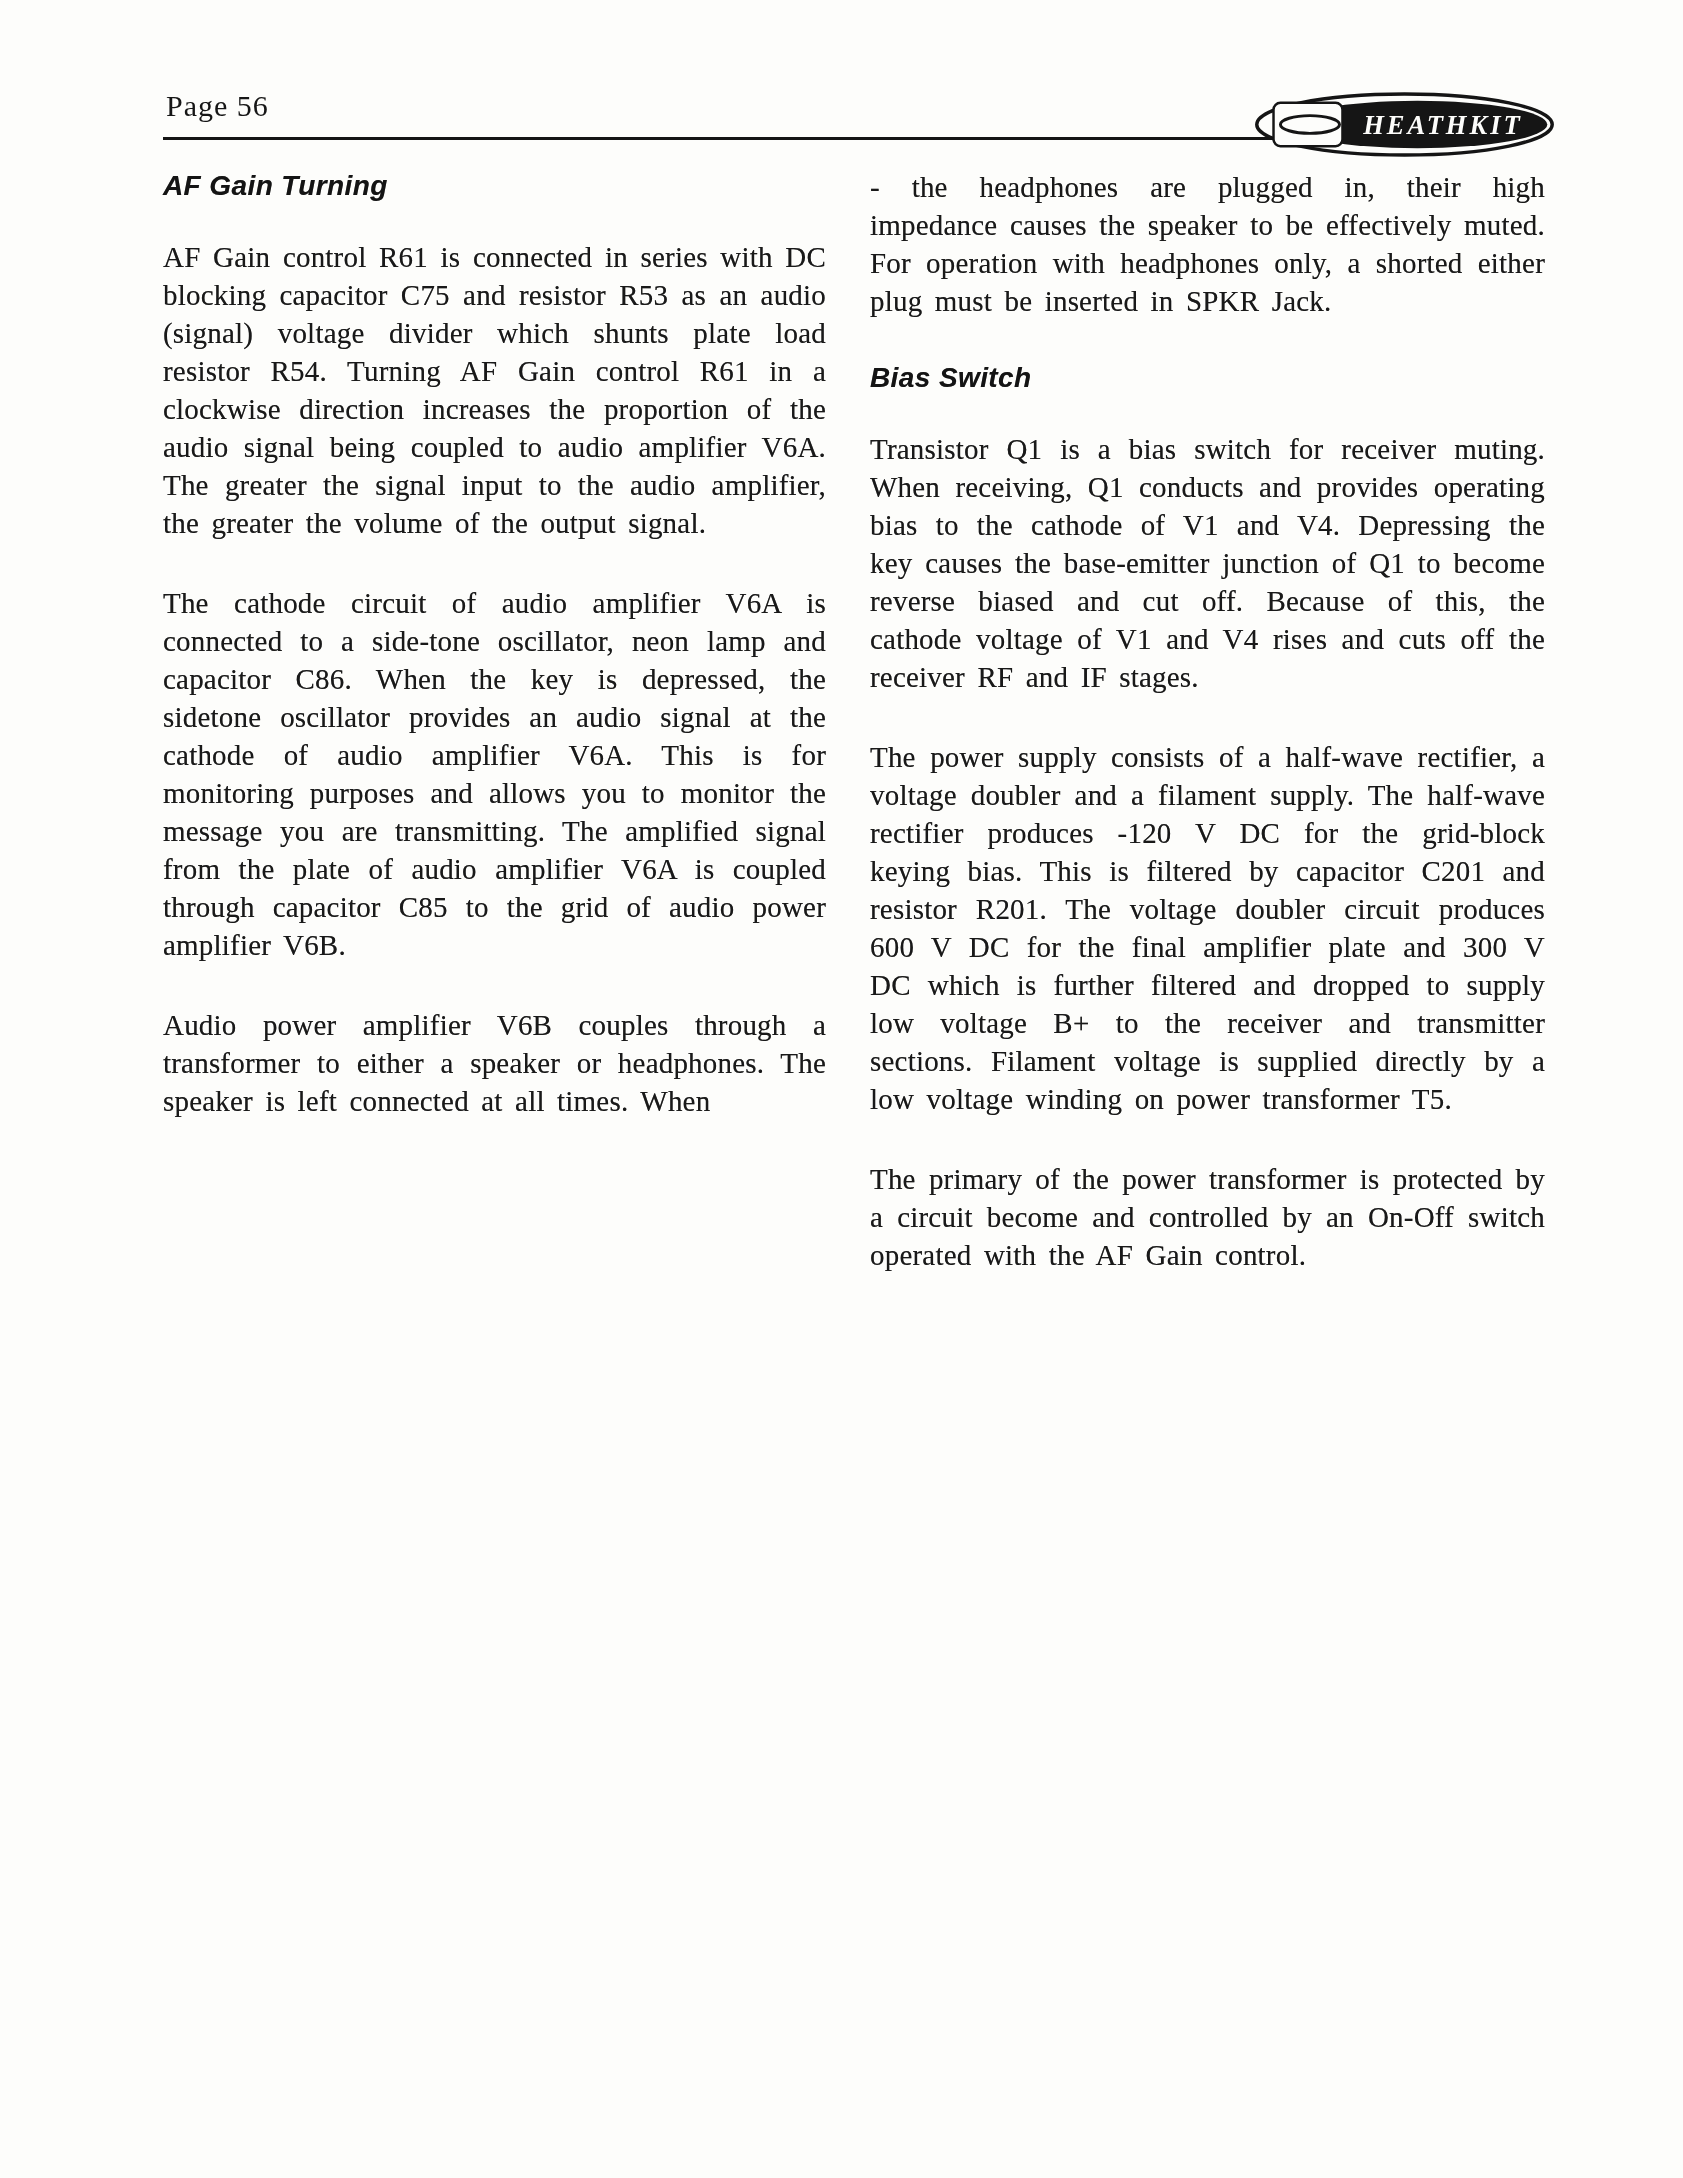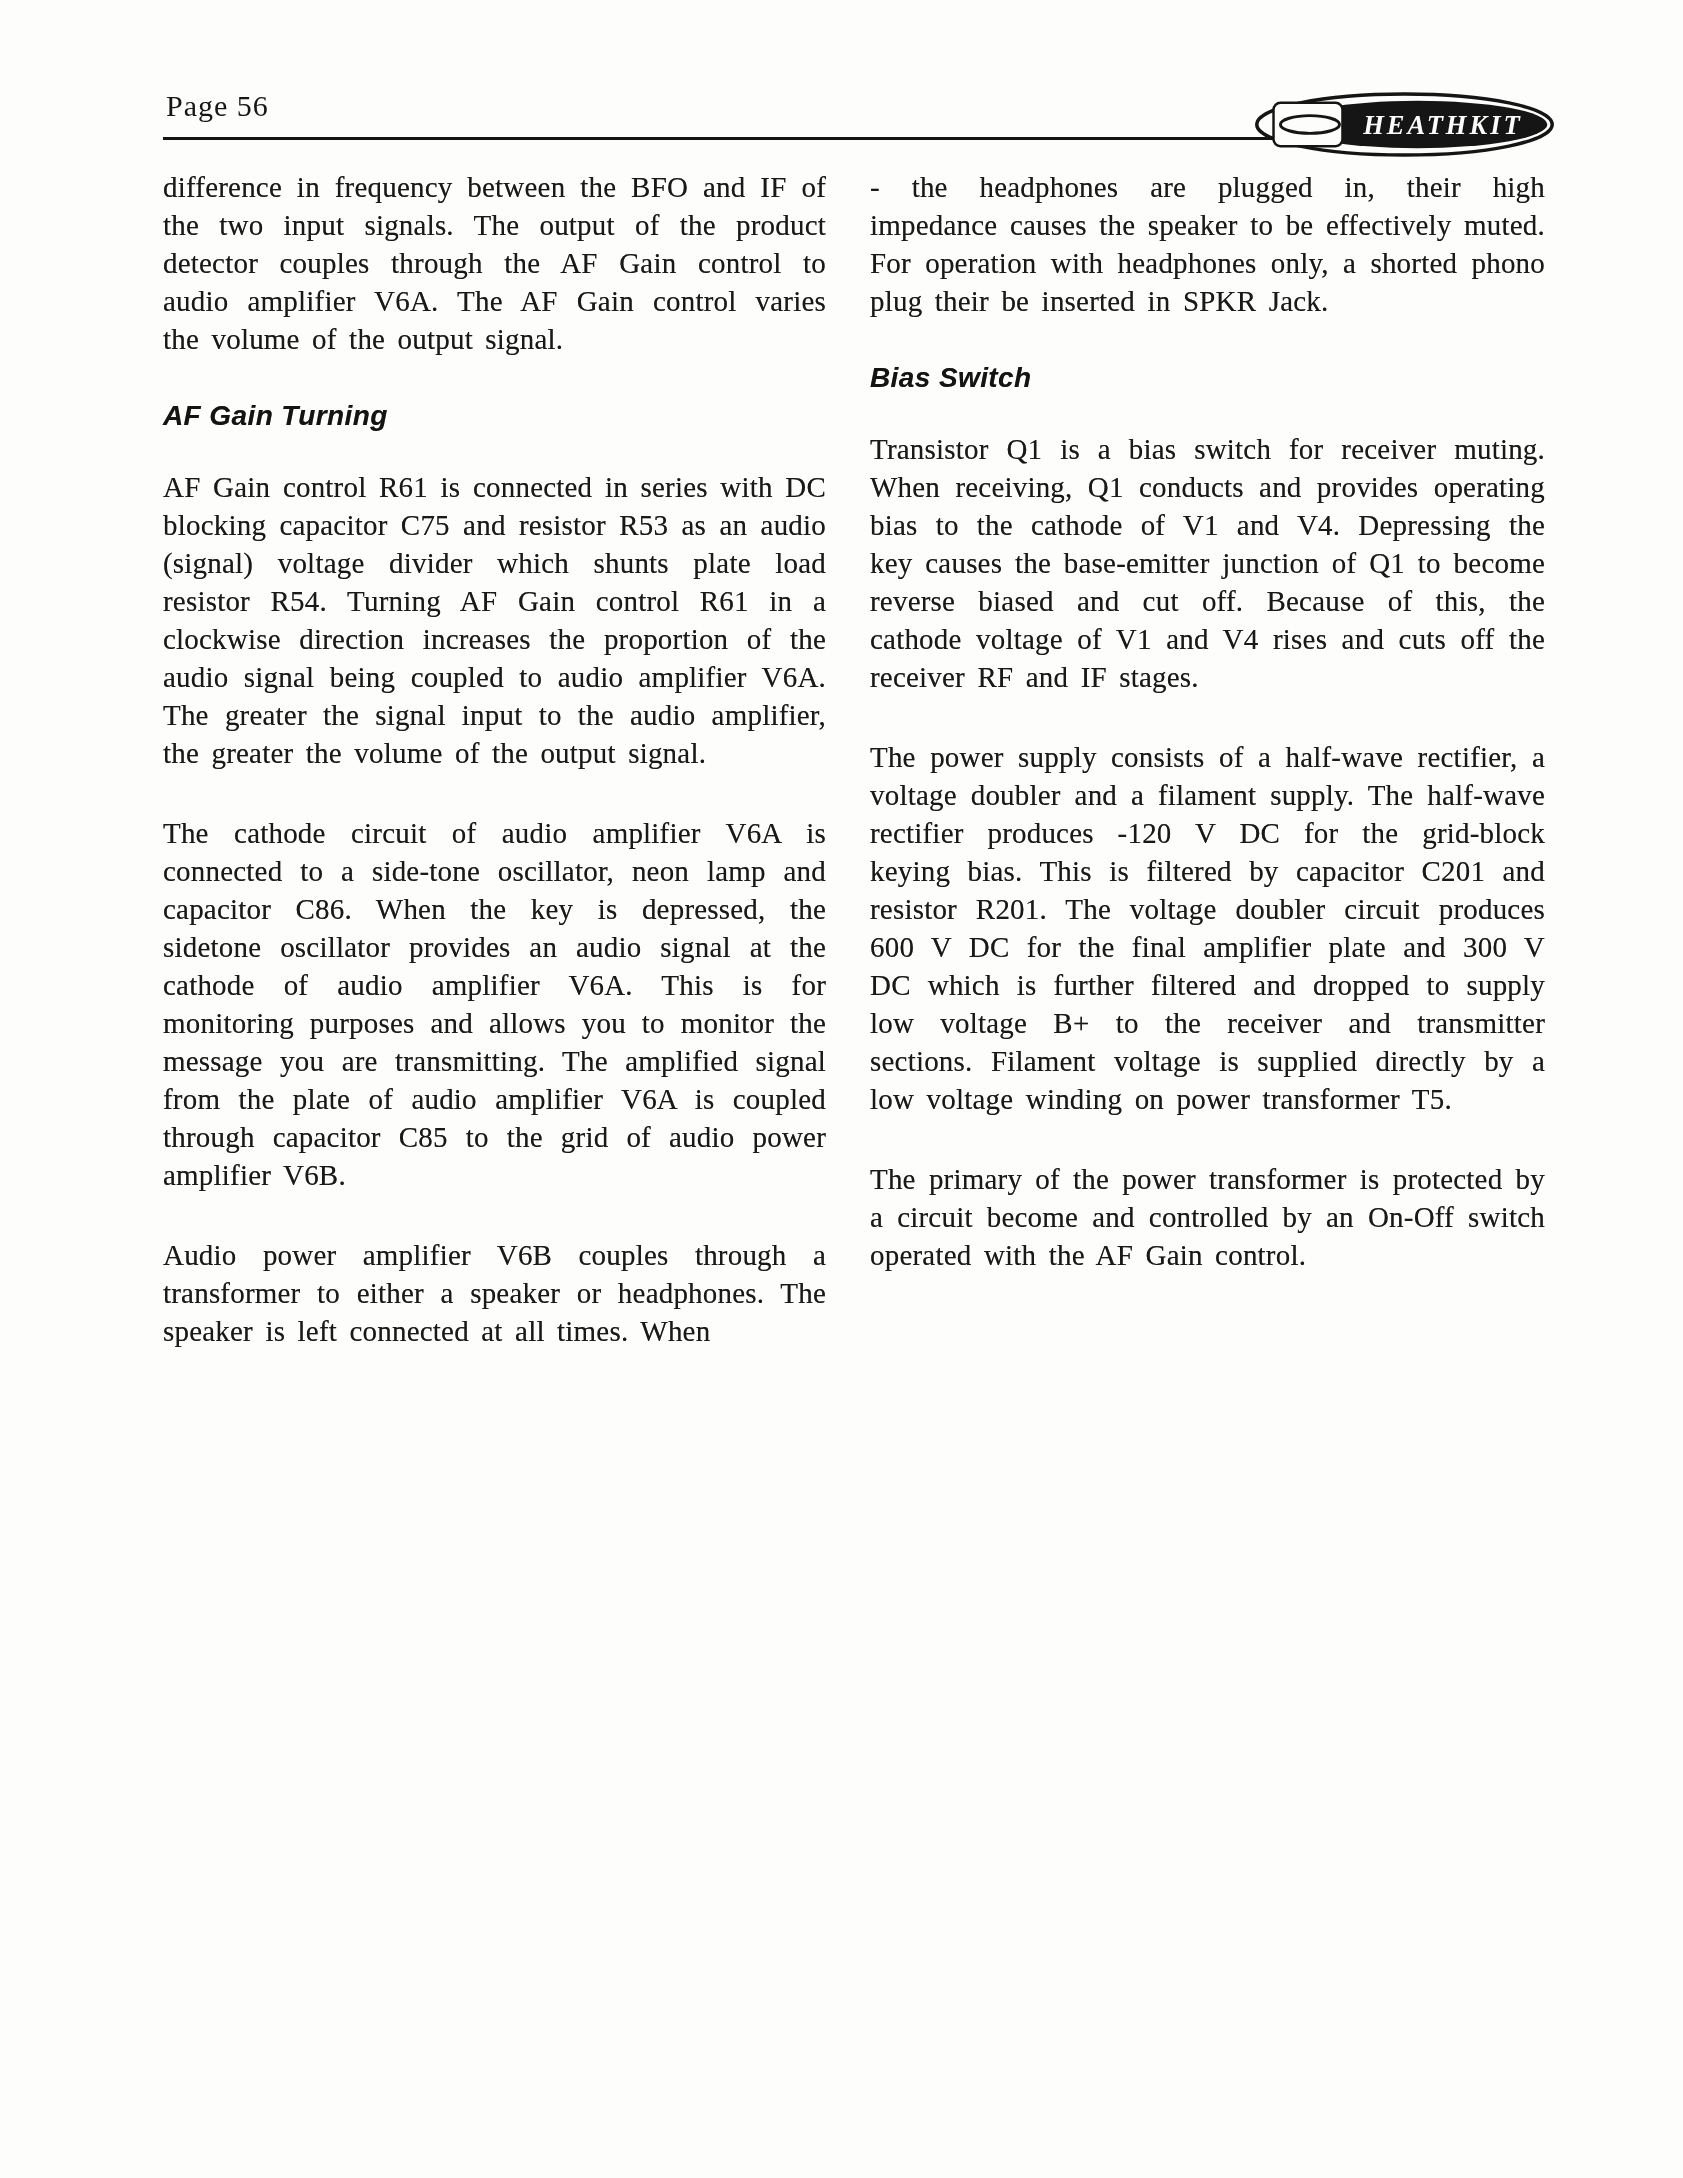--- a/index.html
+++ b/index.html
@@ -89,28 +89,27 @@
     <ellipse cx="166" cy="33" rx="132" ry="24" fill="#151515"></ellipse>
 
     <rect x="20" y="11" width="70" height="44" rx="7" fill="#fdfdfb" stroke="#151515" stroke-width="2.5"></rect>
     <ellipse cx="57" cy="33" rx="30" ry="9" fill="#fdfdfb" stroke="#151515" stroke-width="3"></ellipse>
 
     <text x="192" y="43" text-anchor="middle" font-family="Liberation Serif, serif" font-weight="700" font-style="italic" font-size="27" letter-spacing="3" fill="#fdfdfb">HEATHKIT</text>
   </svg>
 
   <div class="columns">
     <div class="col col-left">
-        <p class="para">difference in frequency between the BFO and IF of the two input signals. The output of the product detector couples through the AF Gain control to audio amplifier V6A. The AF Gain control varies the volume of the output signal.</p>
         <h3 class="heading">AF Gain Turning</h3>
         <p class="para">AF Gain control R61 is connected in series with DC blocking capacitor C75 and resistor R53 as an audio (signal) voltage divider which shunts plate load resistor R54. Turning AF Gain control R61 in a clockwise direction increases the proportion of the audio signal being coupled to audio amplifier V6A. The greater the signal input to the audio amplifier, the greater the volume of the output signal.</p>
         <p class="para">The cathode circuit of audio amplifier V6A is connected to a side-tone oscillator, neon lamp and capacitor C86. When the key is depressed, the sidetone oscillator provides an audio signal at the cathode of audio amplifier V6A. This is for monitoring purposes and allows you to monitor the message you are transmitting. The amplified signal from the plate of audio amplifier V6A is coupled through capacitor C85 to the grid of audio power amplifier V6B.</p>
         <p class="para">Audio power amplifier V6B couples through a transformer to either a speaker or headphones. The speaker is left connected at all times. When</p>
       </div>
     <div class="col col-right">
-        <p class="para">- the headphones are plugged in, their high impedance causes the speaker to be effectively muted. For operation with headphones only, a shorted phono plug their be inserted in SPKR Jack.</p>
+        <p class="para">- the headphones are plugged in, their high impedance causes the speaker to be effectively muted. For operation with headphones only, a shorted either plug must be inserted in SPKR Jack.</p>
         <h3 class="heading">Bias Switch</h3>
         <p class="para">Transistor Q1 is a bias switch for receiver muting. When receiving, Q1 conducts and provides operating bias to the cathode of V1 and V4. Depressing the key causes the base-emitter junction of Q1 to become reverse biased and cut off. Because of this, the cathode voltage of V1 and V4 rises and cuts off the receiver RF and IF stages.</p>
         <p class="para">The power supply consists of a half-wave rectifier, a voltage doubler and a filament supply. The half-wave rectifier produces -120 V DC for the grid-block keying bias. This is filtered by capacitor C201 and resistor R201. The voltage doubler circuit produces 600 V DC for the final amplifier plate and 300 V DC which is further filtered and dropped to supply low voltage B+ to the receiver and transmitter sections. Filament voltage is supplied directly by a low voltage winding on power transformer T5.</p>
         <p class="para">The primary of the power transformer is protected by a circuit become and controlled by an On-Off switch operated with the AF Gain control.</p>
       </div>
   </div>
 
 </div>
 
 

